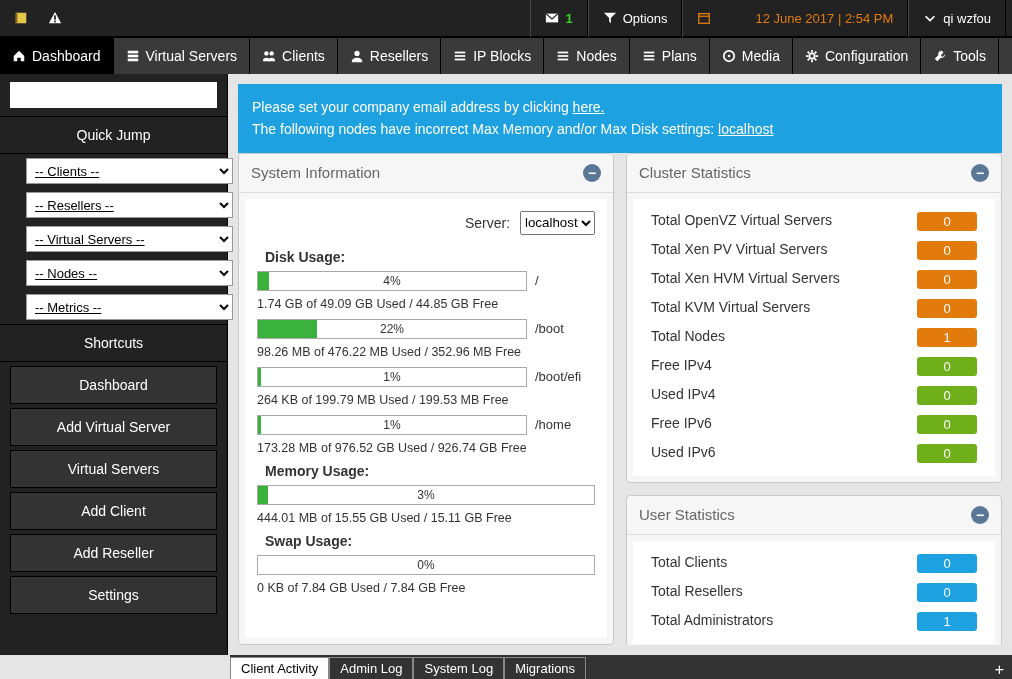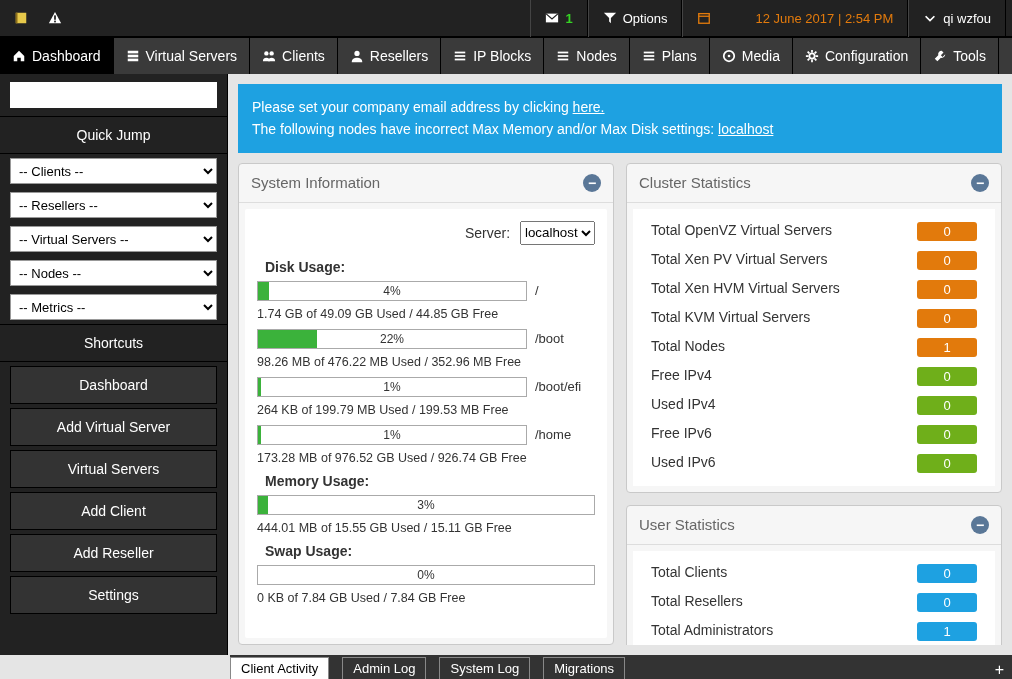--- a/index.html
+++ b/index.html
@@ -82,44 +82,45 @@
     color:#fff;
     text-align:center;
     padding:10px 0;
     font-size:14px;
     border-top:1px solid #000;
     border-bottom:1px solid #000;
     background:#222;
   }
   .sidebar select {
     width: calc(100% - 20px);
-    margin:4px 10px;
+    margin:4px 26px;
     height:26px;
     background:#fff;
     border:1px solid #999;
     font-size:13px;
     padding:0 4px;
+    text-decoration:underline;
   }
   .sidebar .shortcut-btn {
     margin:4px 10px;
     background:#333;
     color:#fff;
     text-align:center;
     padding:10px 0;
     border:1px solid #000;
     font-size:14px;
     cursor:pointer;
   }
 
   
   .content {
     flex:1;
     padding:10px;
     overflow:hidden;
-    display:flex; flex-direction:column; gap:10px;
+    display:flex; flex-direction:column; 
   }
   .alert {
     background:#1EA1E1;
     color:#fff;
     padding:12px 14px;
     font-size:14px;
     line-height:1.6;
   }
   .alert a { color:#fff; text-decoration:underline; }
 
@@ -191,21 +192,21 @@
     position:absolute; left:230px; right:0; bottom:0;
     height:24px;
     background:#333;
     display:flex; align-items:flex-end;
     color:#fff;
   }
   .bottom-tabs .btab {
     background:#333; color:#fff;
     border:1px solid #888; border-bottom:none;
     padding:3px 10px; font-size:13px;
-    margin-right:13px;
+    margin-right:0;
     cursor:pointer;
   }
   .bottom-tabs .btab.active { background:#fff; color:#000; }
   .bottom-tabs .plus { margin-left:auto; padding:0 8px; font-size:16px; cursor:pointer;}
   
   .ico { width:14px; height:14px; display:inline-block; }
 </style>
 </head>
 <body>
 

